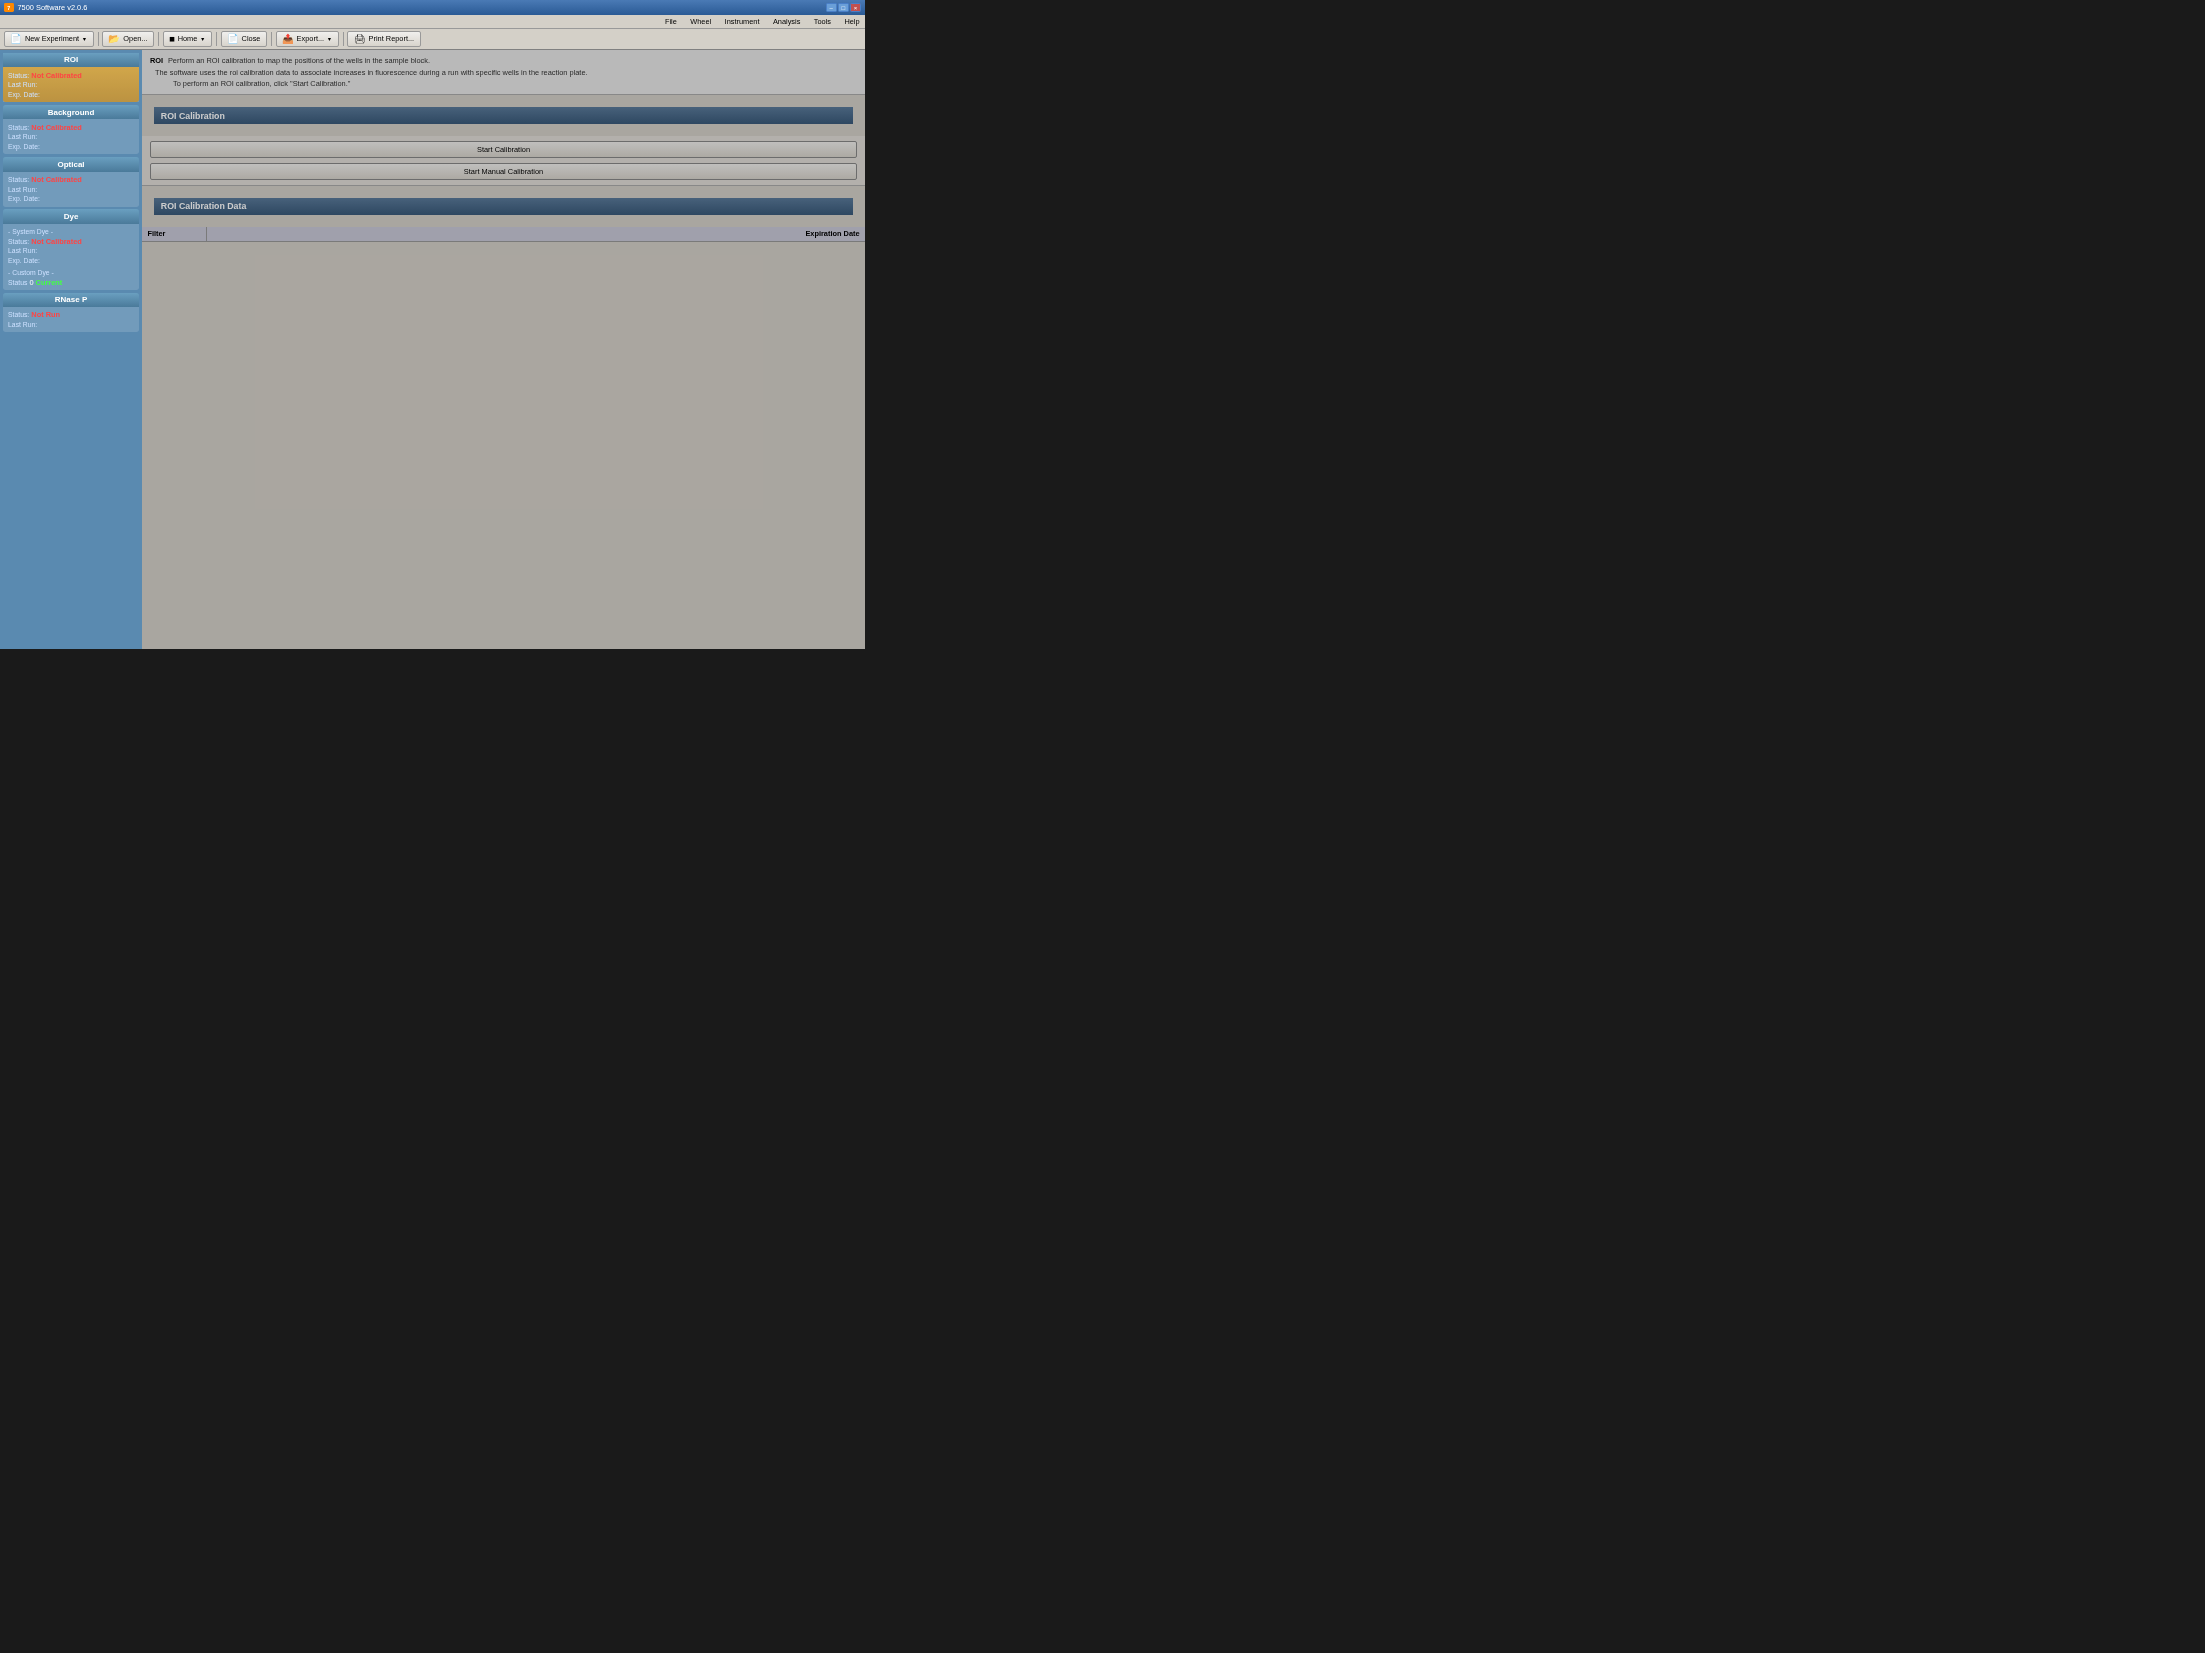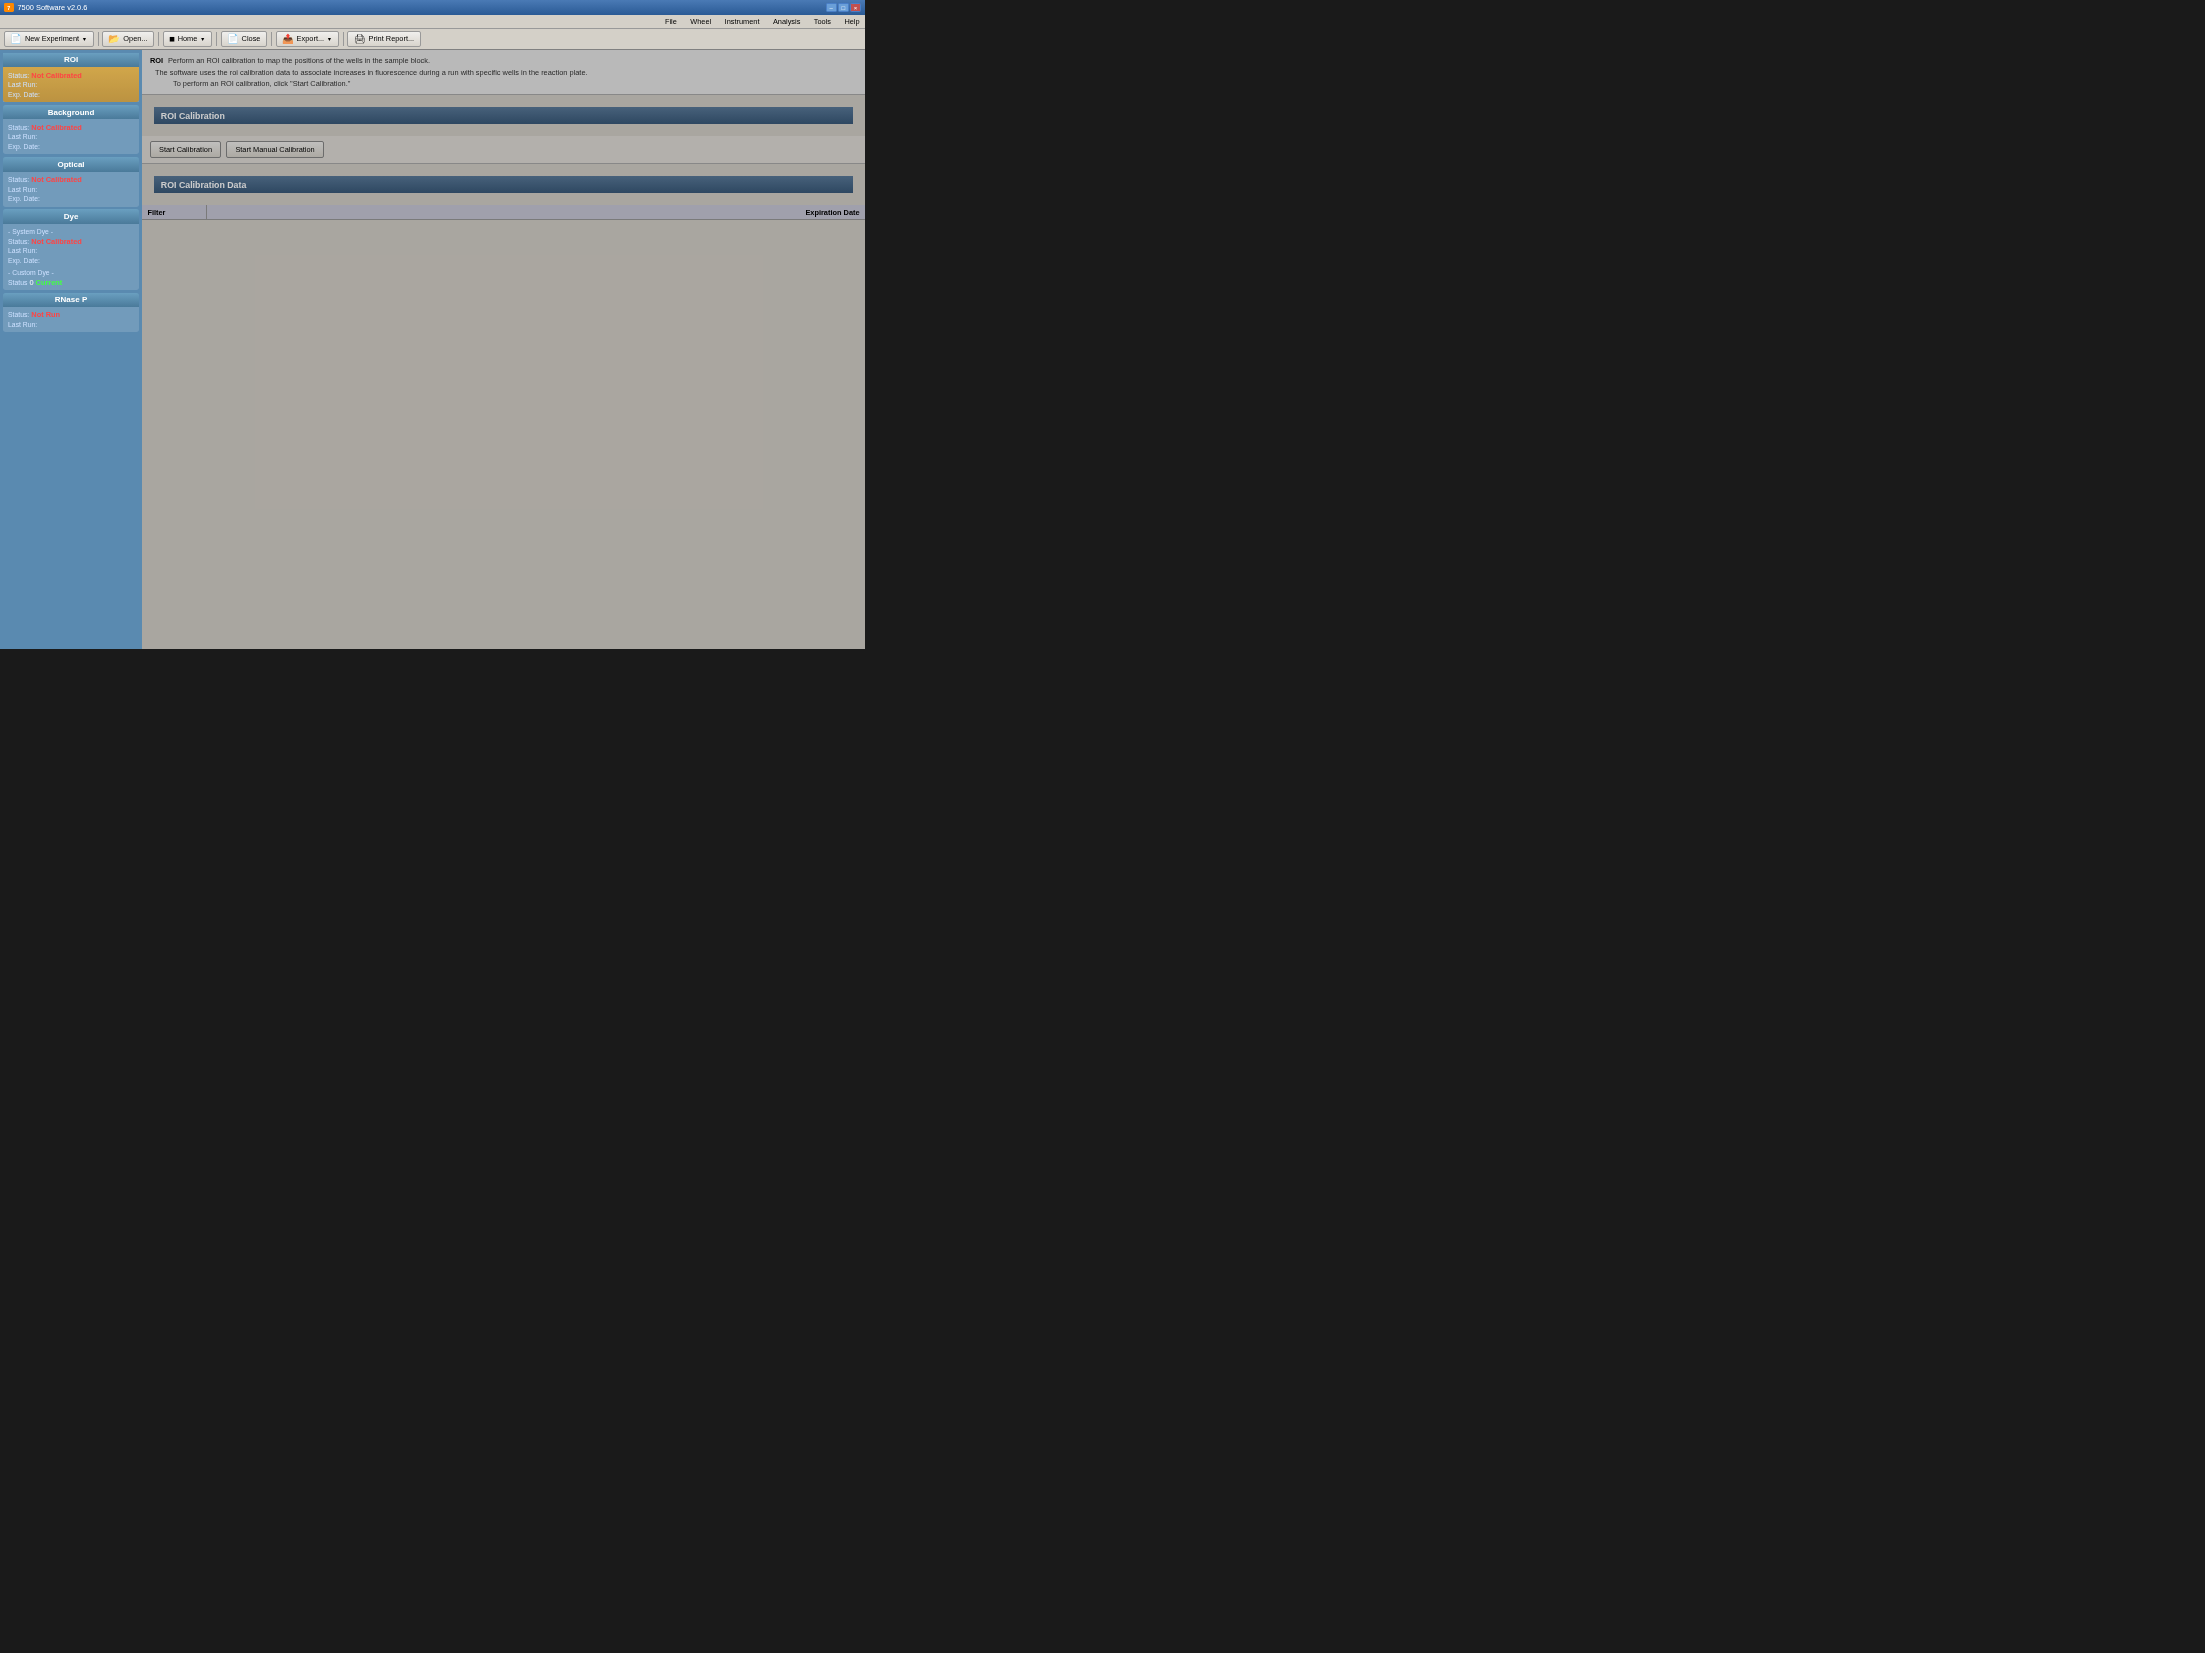--- a/index.html
+++ b/index.html
@@ -164,20 +164,21 @@
       margin: 12px;
     }
 
     
     .cal-buttons {
       background: #e0ddd8;
       padding: 5.4px 8px;
       display: flex;
       gap: 5.4px;
       border-bottom: 0.7px solid #aaa;
+      flex-direction: column;
     }
     .cal-btn {
       background: linear-gradient(to bottom, #f0efed, #d8d4cc);
       border: 0.7px solid #888;
       border-radius: 2px;
       padding: 2.7px 8px;
       font-size: 7.4px;
       cursor: pointer;
     }
     .table-header-row {

